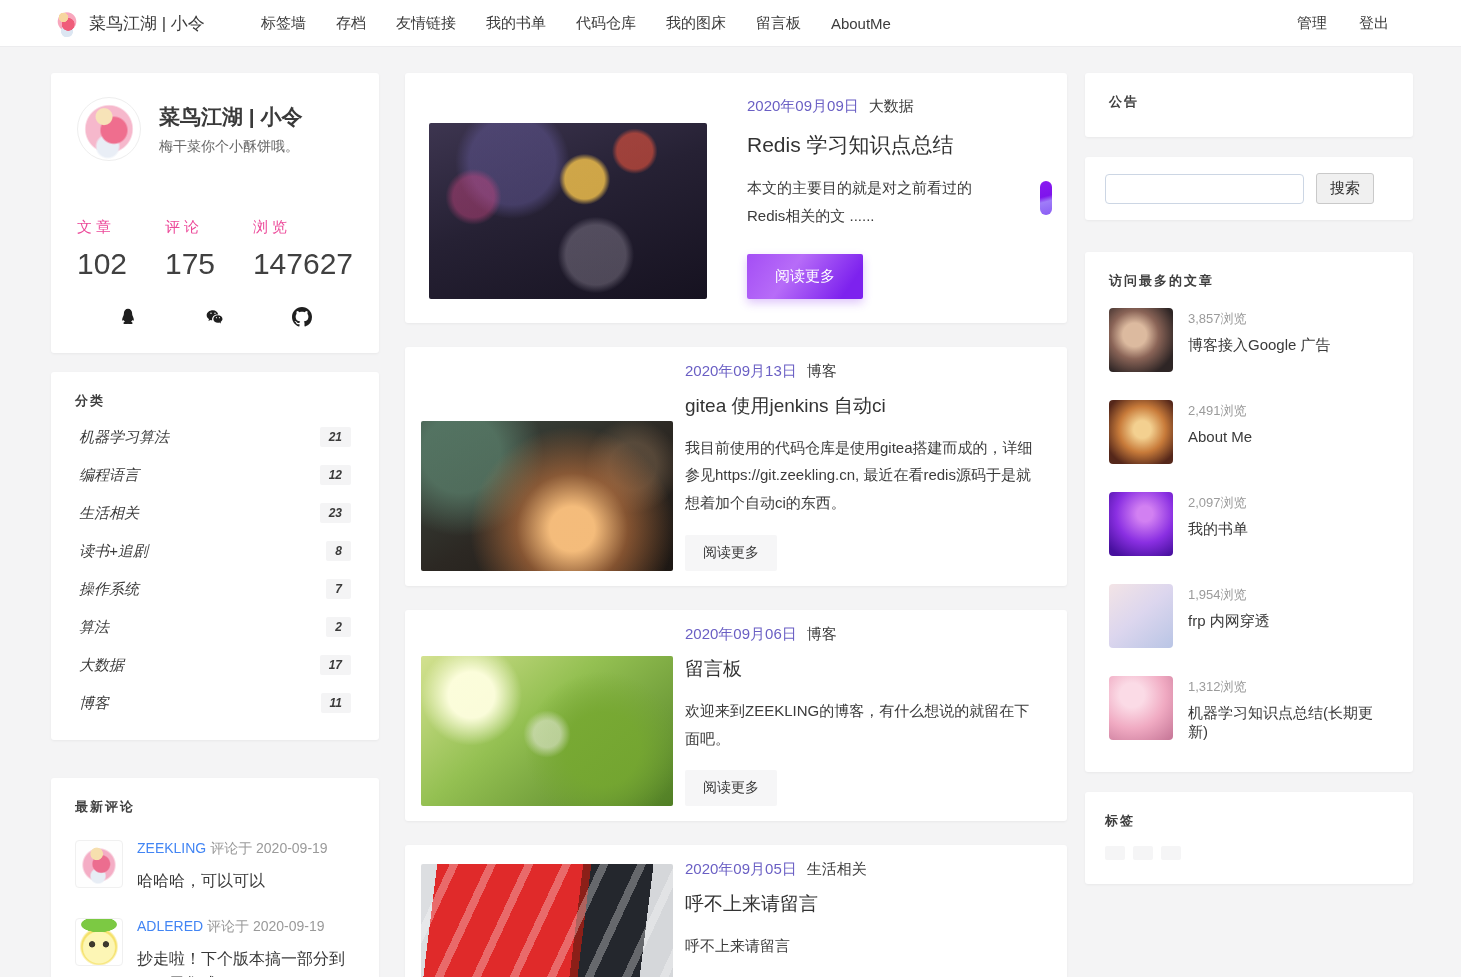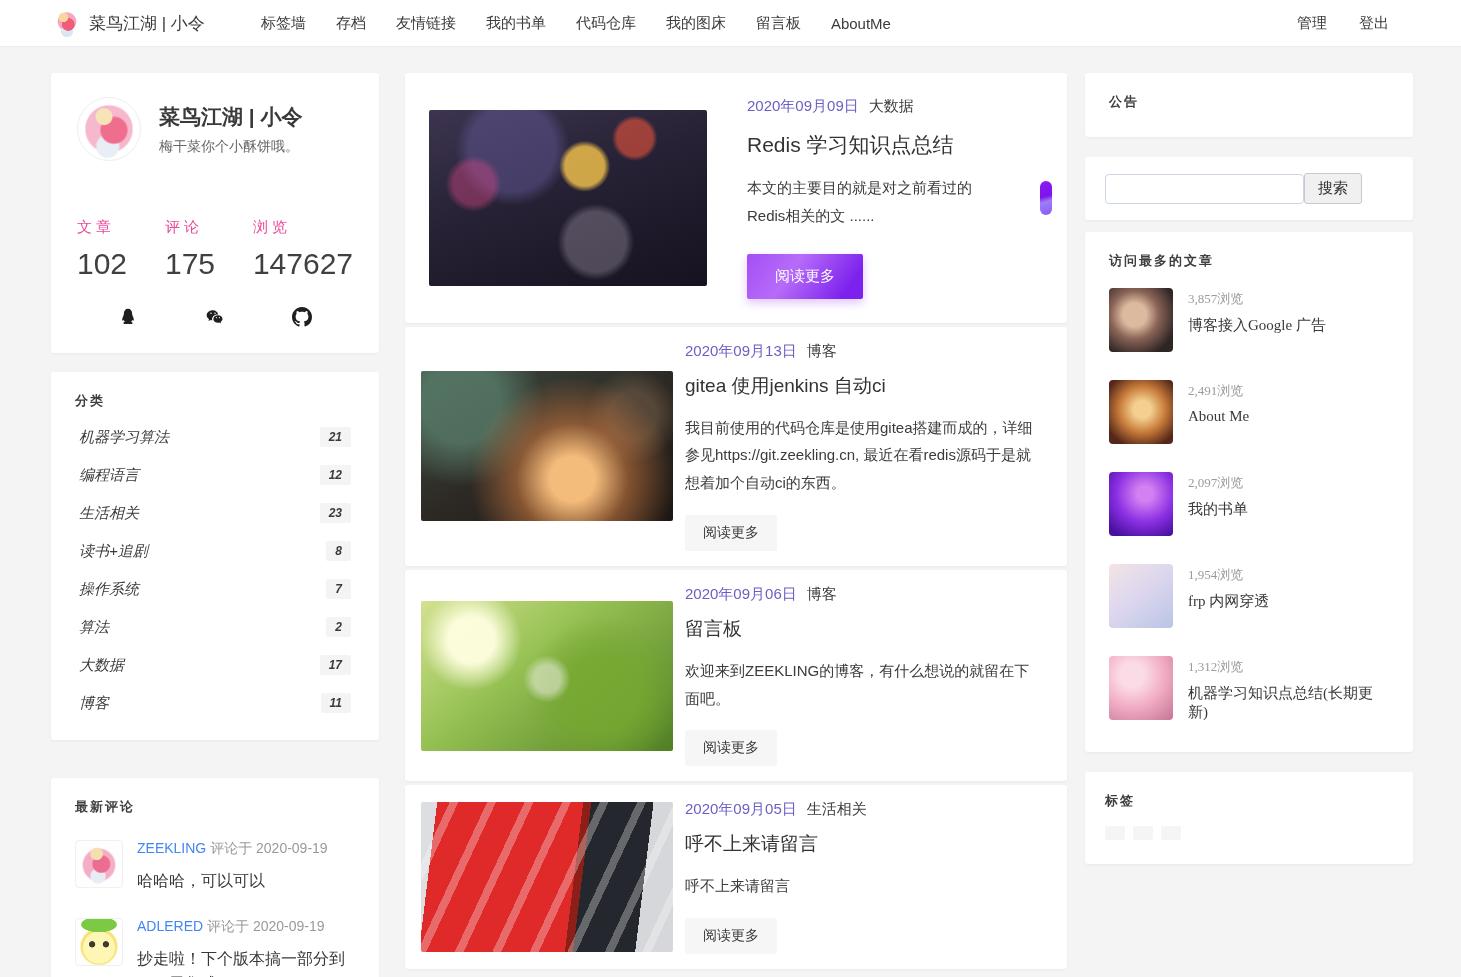--- a/index.html
+++ b/index.html
@@ -83,21 +83,21 @@
       radial-gradient(circle at 35% 55%, #3d3a2e 0 7%, transparent 9%),
       radial-gradient(circle at 65% 55%, #3d3a2e 0 7%, transparent 9%),
       radial-gradient(circle at 50% 62%, #fdf6b5 0 42%, transparent 46%),
       radial-gradient(circle at 50% 60%, #f5e169 0 48%, #fff 54%);
   }
   .comment-meta { font-size:14px; color:#9a9a9a; }
   .comment-user { color:#4285f4; cursor:pointer; }
   .comment-text { font-size:16px; color:#383838; margin-top:10px; line-height:1.6; }
 
   
-  .post-card { display:flex; align-items:center; margin-bottom:4px; position:relative; }
+  .post-card { display:flex; align-items:flex-end; margin-bottom:24px; position:relative; }
   .post-card.featured { padding:24px; }
   .post-card.simple { padding:15px 16px; }
   .thumb { border-radius:2px; flex-shrink:0; cursor:pointer; }
   .thumb-xl { width:278px; height:176px; }
   .thumb-lg { width:252px; height:150px; }
   .post-body { flex:1; min-width:0; }
   .featured .post-body { margin-left:40px; padding-right:36px; }
   .simple .post-body { margin-left:12px; padding-right:18px; }
   .post-meta { display:flex; align-items:center; gap:10px; font-size:15px; }
   .post-date { color:#6a5fc4; }
@@ -149,32 +149,32 @@
     background:
       repeating-linear-gradient(115deg, transparent 0 26px, rgba(255,255,255,.30) 26px 34px),
       linear-gradient(97deg,#dcdee1 0 6%,#e02a2a 6% 60%,#8c1f18 60% 63%,#24272d 63% 86%,#d5d7da 86% 100%);
   }
 
   
   .notice-card { padding:20px 24px 26px; margin-bottom:20px; }
   .notice-lines { margin-top:16px; }
   .notice-line { text-align:center; font-size:15px; color:#3c3c3c; margin-top:15px; }
 
-  .search-card { padding:16px 20px; margin-bottom:12px; display:flex; align-items:center; }
+  .search-card { padding:16px 20px; margin-bottom:32px; display:flex; align-items:center; gap:12px; }
   .search-input {
     flex:0 0 176px; height:30px; border:1px solid #ccd6e4; border-radius:4px;
     padding:0 8px; font-size:14px; outline:none;
   }
   .search-btn {
     height:31px; padding:0 13px; font-size:15px; color:#333; cursor:pointer;
     background:#f0f0f0; border:1px solid #c9c9c9; border-radius:3px;
   }
 
   .popular-card { padding:20px 24px 30px; margin-bottom:20px; }
-  .pop-item { display:flex; gap:15px; margin-top:28px; cursor:pointer;font-family:Liberation Serif, serif; }
+  .pop-item { display:flex; gap:15px; margin-top:28px; cursor:pointer; }
   .pop-item.first { margin-top:18px; }
   .pop-thumb { width:64px; height:64px; border-radius:4px; flex:0 0 64px; }
   .pop-views { font-size:13px; color:#9b9b9b; margin-top:2px; }
   .pop-title { font-size:15px; color:#3a3a3a; margin-top:8px; }
   .thumb-portrait { background:radial-gradient(circle at 40% 42%,#dcba9f 0 22%,#8a6457 45%,#2e2525 80%),#241f1f; }
   .thumb-flame { background:radial-gradient(circle at 52% 46%,#f3d090 0 18%,#c87b3a 48%,#55271a 82%),#27120c; }
   .thumb-purple { background:radial-gradient(circle at 56% 34%,#d280f2 0 14%,#8a2fe2 52%,#47109e 88%); }
   .thumb-lavender { background:linear-gradient(140deg,#f3e4e6 0%,#dcd6ee 48%,#b9c5e5 100%); }
   .thumb-sakura { background:radial-gradient(circle at 36% 30%,#fbdbe6 0 20%,#f0aac2 55%,#c97a9a 95%); }
 

